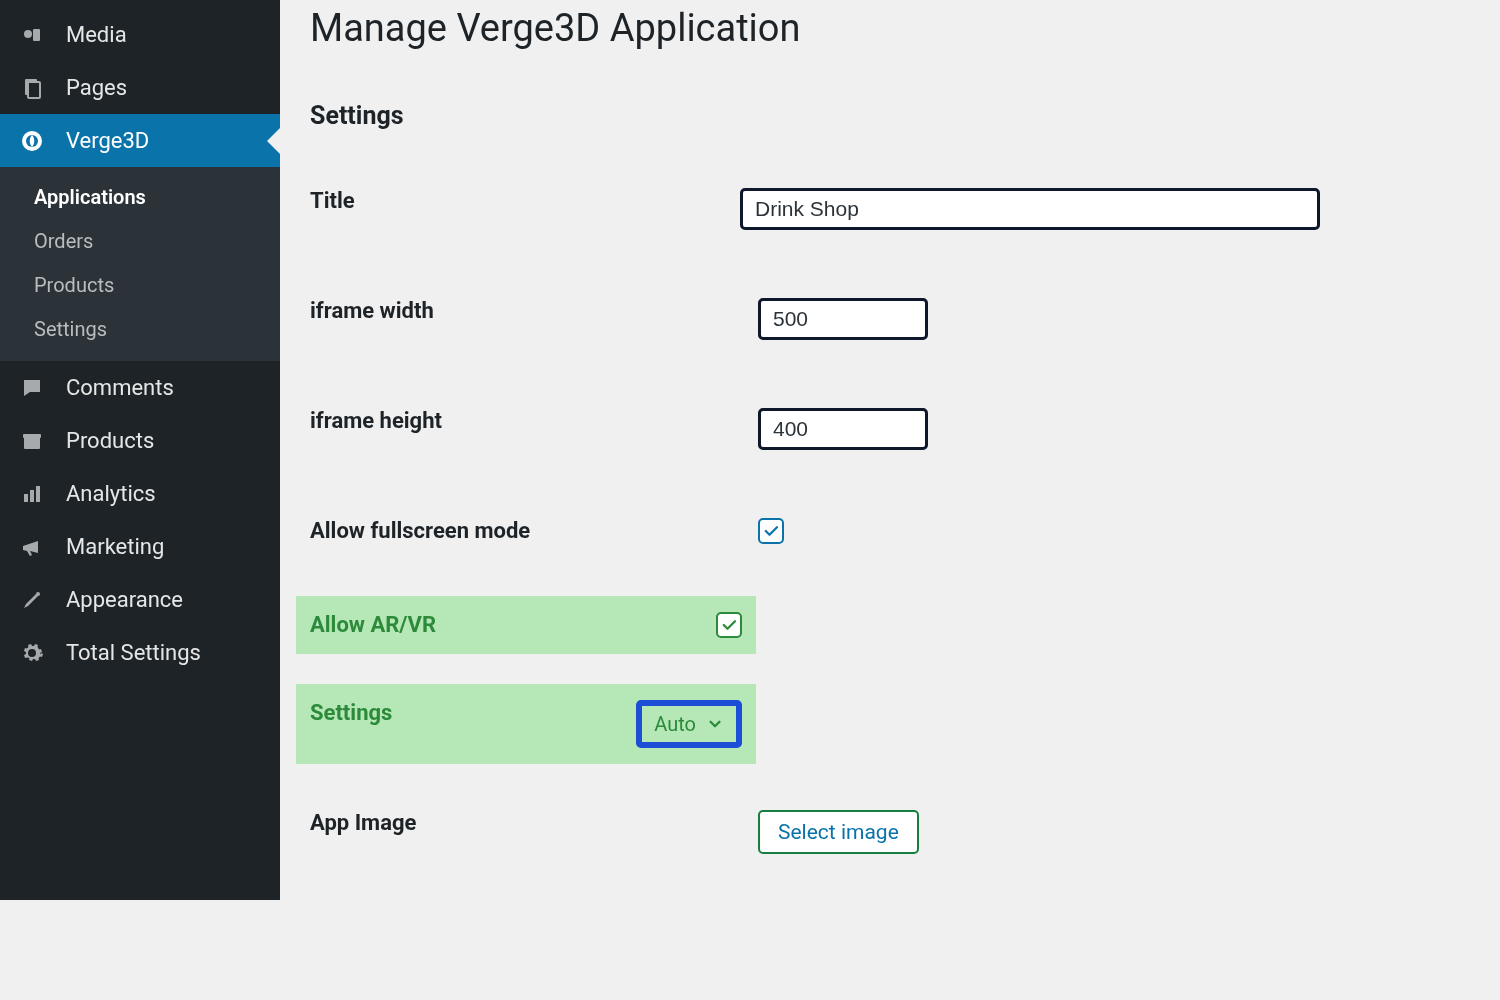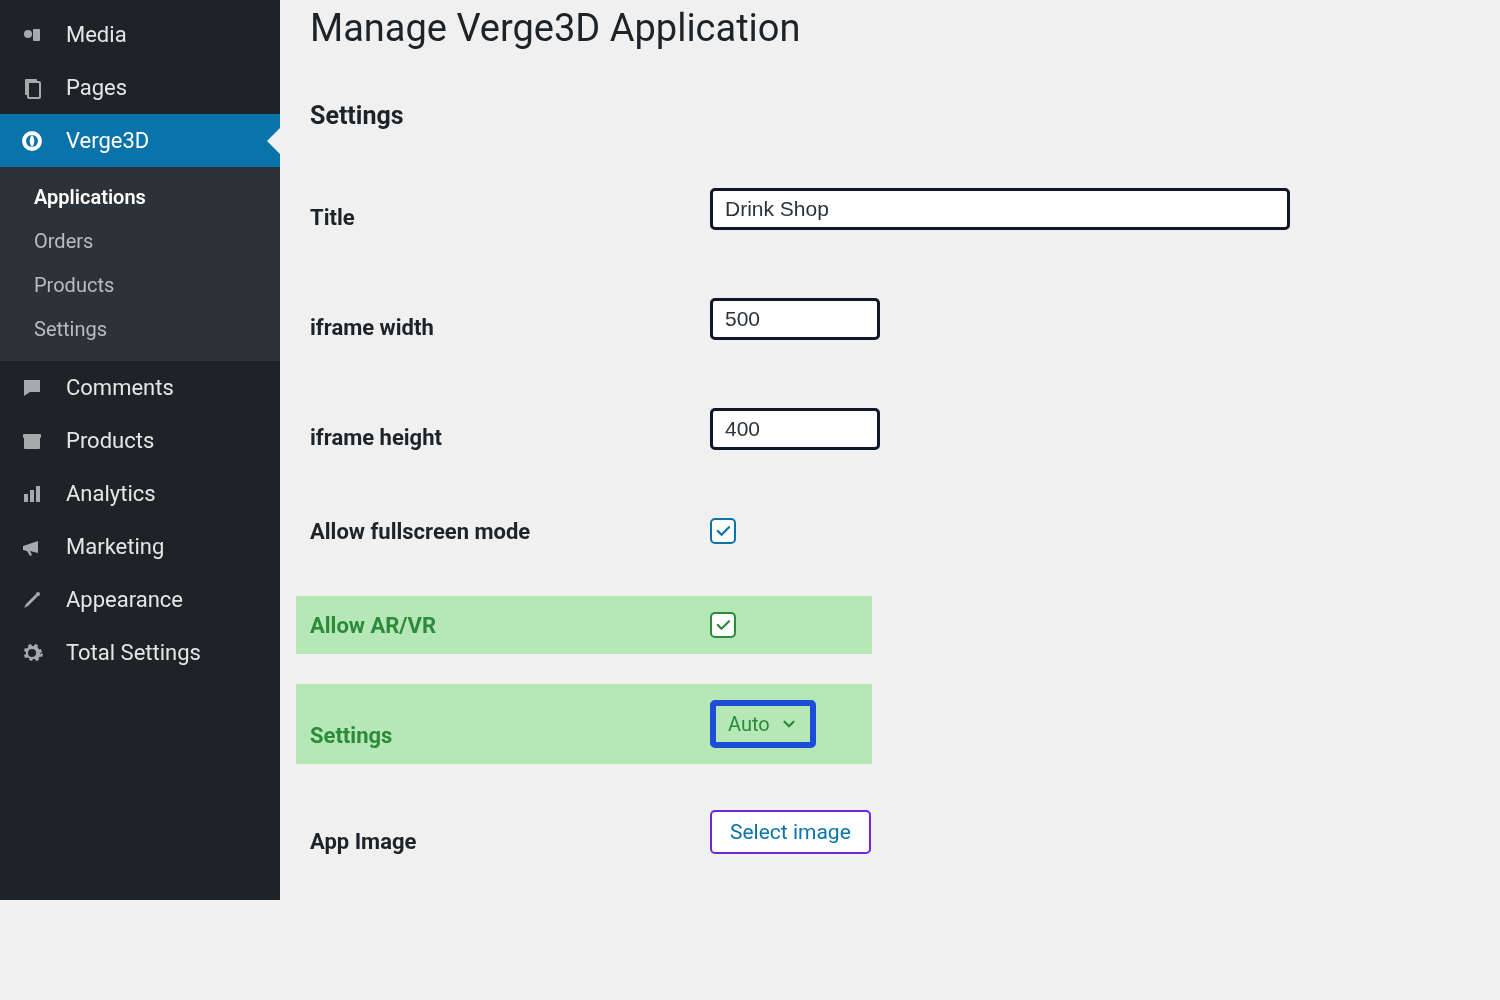--- a/index.html
+++ b/index.html
@@ -78,30 +78,31 @@
     margin-bottom: 51px;
   }
   .section-title {
     font-size: 25px;
     font-weight: 700;
     color: #1d2327;
     margin-bottom: 42px;
   }
   .form-row {
     display: flex;
-    align-items: flex-end;
+    align-items: flex-start;
     padding: 16px 0;
     margin-bottom: 36px;
+    gap: 48px;
   }
   .form-row.highlight {
     background: #b5e8b6;
     margin-left: -14px;
     padding-left: 14px;
     padding-right: 14px;
-    width: 576px;
+    width: 460px;
     margin-bottom: 30px;
   }
   .form-label {
     width: 400px;
     font-size: 22px;
     font-weight: 700;
     color: #1d2327;
   }
   .form-row.highlight .form-label { color: #2c8a3a; }
   .form-control {
@@ -138,21 +139,21 @@
     border-radius: 5px;
     padding: 6px 12px;
     background: transparent;
     color: #2c8a3a;
     font-size: 20px;
     cursor: pointer;
   }
   .select svg { width: 18px; height: 18px; }
   .link-btn {
     display: inline-block;
-    border: 2px solid #6d28d9;
+    border: 2px solid #15803d;
     color: #0a74aa;
     border-radius: 5px;
     padding: 8px 18px;
     font-size: 21px;
     background: #fff;
     cursor: pointer;
   }
   .woo-badge {
     background: #7f54b3;
     color: #fff;

